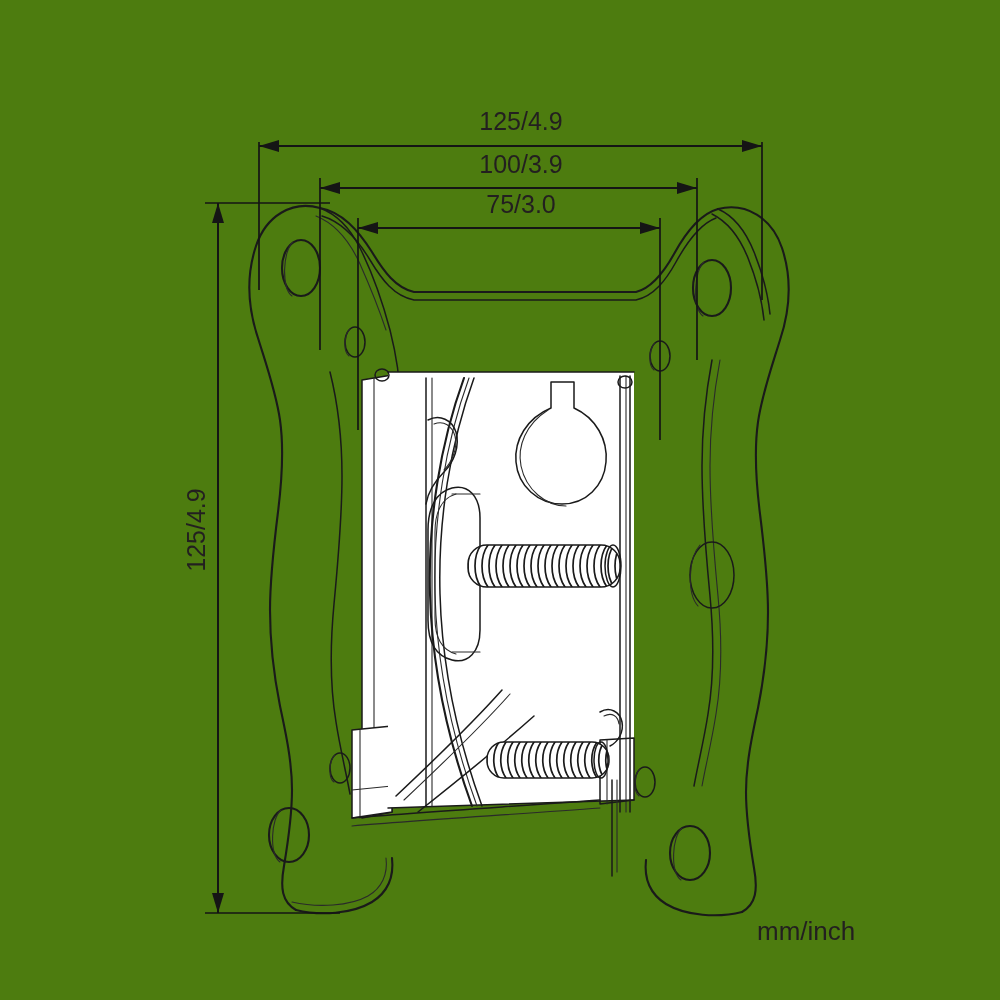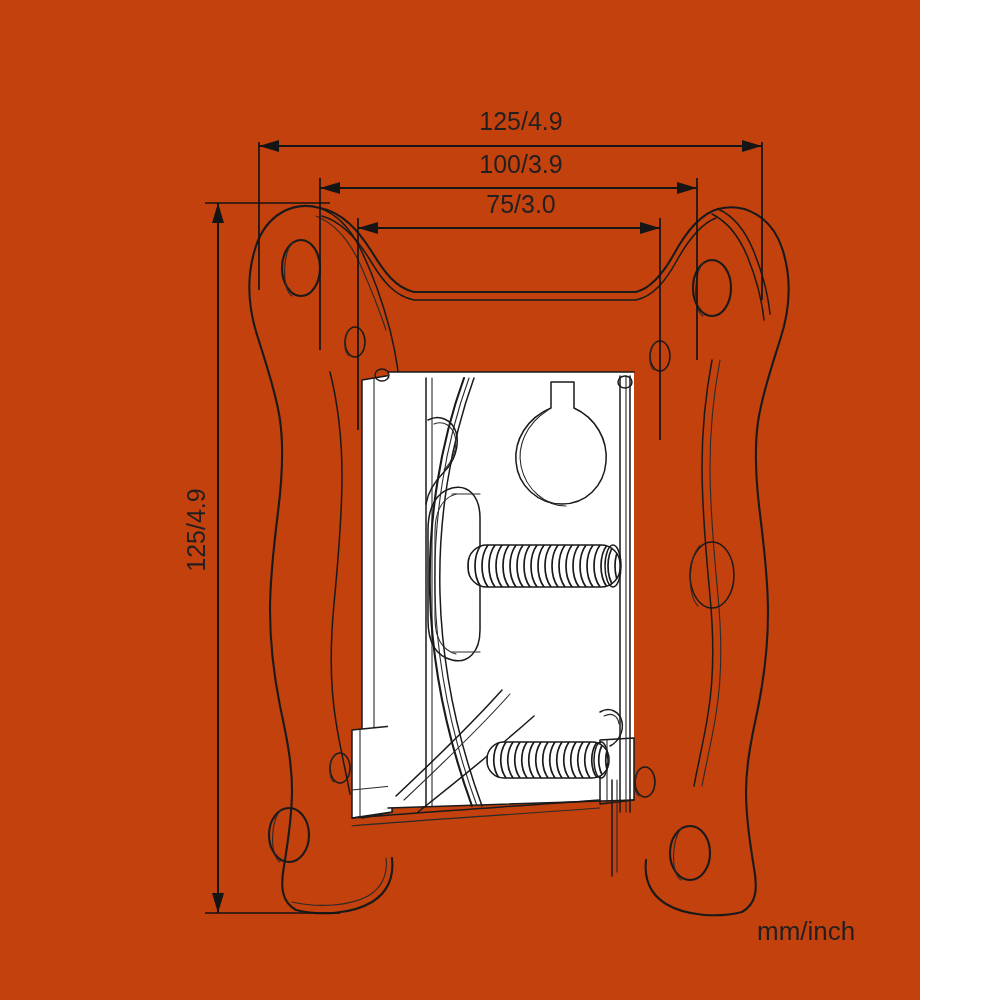--- a/index.html
+++ b/index.html
@@ -9,23 +9,23 @@
   }
   body {
     width: 1000px;
     height: 1000px;
     font-family: "Liberation Sans", sans-serif;
     color: #231f20;
     overflow: hidden;
   }
   #drawing-root {
     position: relative;
-    width: 920px;
+    width: 1000px;
     height: 1000px;
-    background: #c2410c;
+    background: #4d7c0f;
   }
   #drawing-svg {
     position: absolute;
     left: 0;
     top: 0;
     width: 1000px;
     height: 1000px;
     display: block;
   }
   .dim-text {

